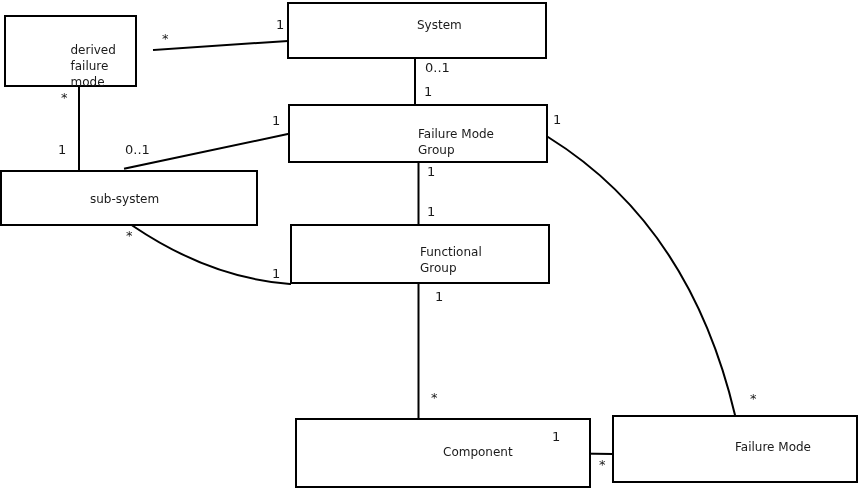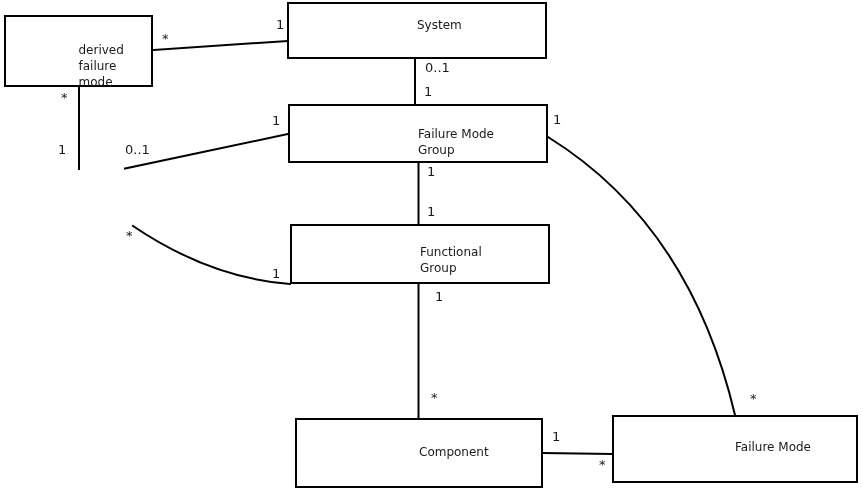--- a/index.html
+++ b/index.html
@@ -21,26 +21,26 @@
   }
   .box .lbl{
     position:absolute;
     left:50%;
     font-size:12px;
     line-height:16px;
     white-space:pre-line;
     color:#1a1a1a;
   }
   
-  #b-dfm {left:4px;  top:15px;  width:149px; height:72px;}
+  #b-dfm {left:4px;  top:15px;  width:133px; height:72px;}
   #b-sys {left:287px; top:2px;   width:260px; height:57px;}
   #b-fmg {left:288px; top:104px; width:260px; height:59px;}
   #b-sub {left:0px;  top:170px; width:258px; height:56px;}
   #b-fg  {left:290px; top:224px; width:260px; height:60px;}
-  #b-comp{left:295px; top:418px; width:248px; height:70px;}
+  #b-comp{left:295px; top:418px; width:296px; height:70px;}
   #b-fm  {left:612px; top:415px; width:246px; height:68px;}
   
   #b-dfm .lbl {top:25px;}
   #b-sys .lbl {top:13px;}
   #b-fmg .lbl {top:20px;}
   #b-sub .lbl {left:88px; top:19px;}
   #b-fg  .lbl {top:18px;}
   #b-comp .lbl{top:24px;}
   #b-fm  .lbl {top:22px;}
   
@@ -97,20 +97,23 @@
 
   <div class="box" id="b-sys">
     <span class="lbl">System</span>
   </div>
 
   <div class="box" id="b-fmg">
     <span class="lbl">Failure Mode
 Group</span>
   </div>
 
+  <div class="box" id="b-sub">
+    <span class="lbl">sub-system</span>
+  </div>
 
   <div class="box" id="b-fg">
     <span class="lbl">Functional
 Group</span>
   </div>
 
   <div class="box" id="b-comp">
     <span class="lbl">Component</span>
   </div>
 

